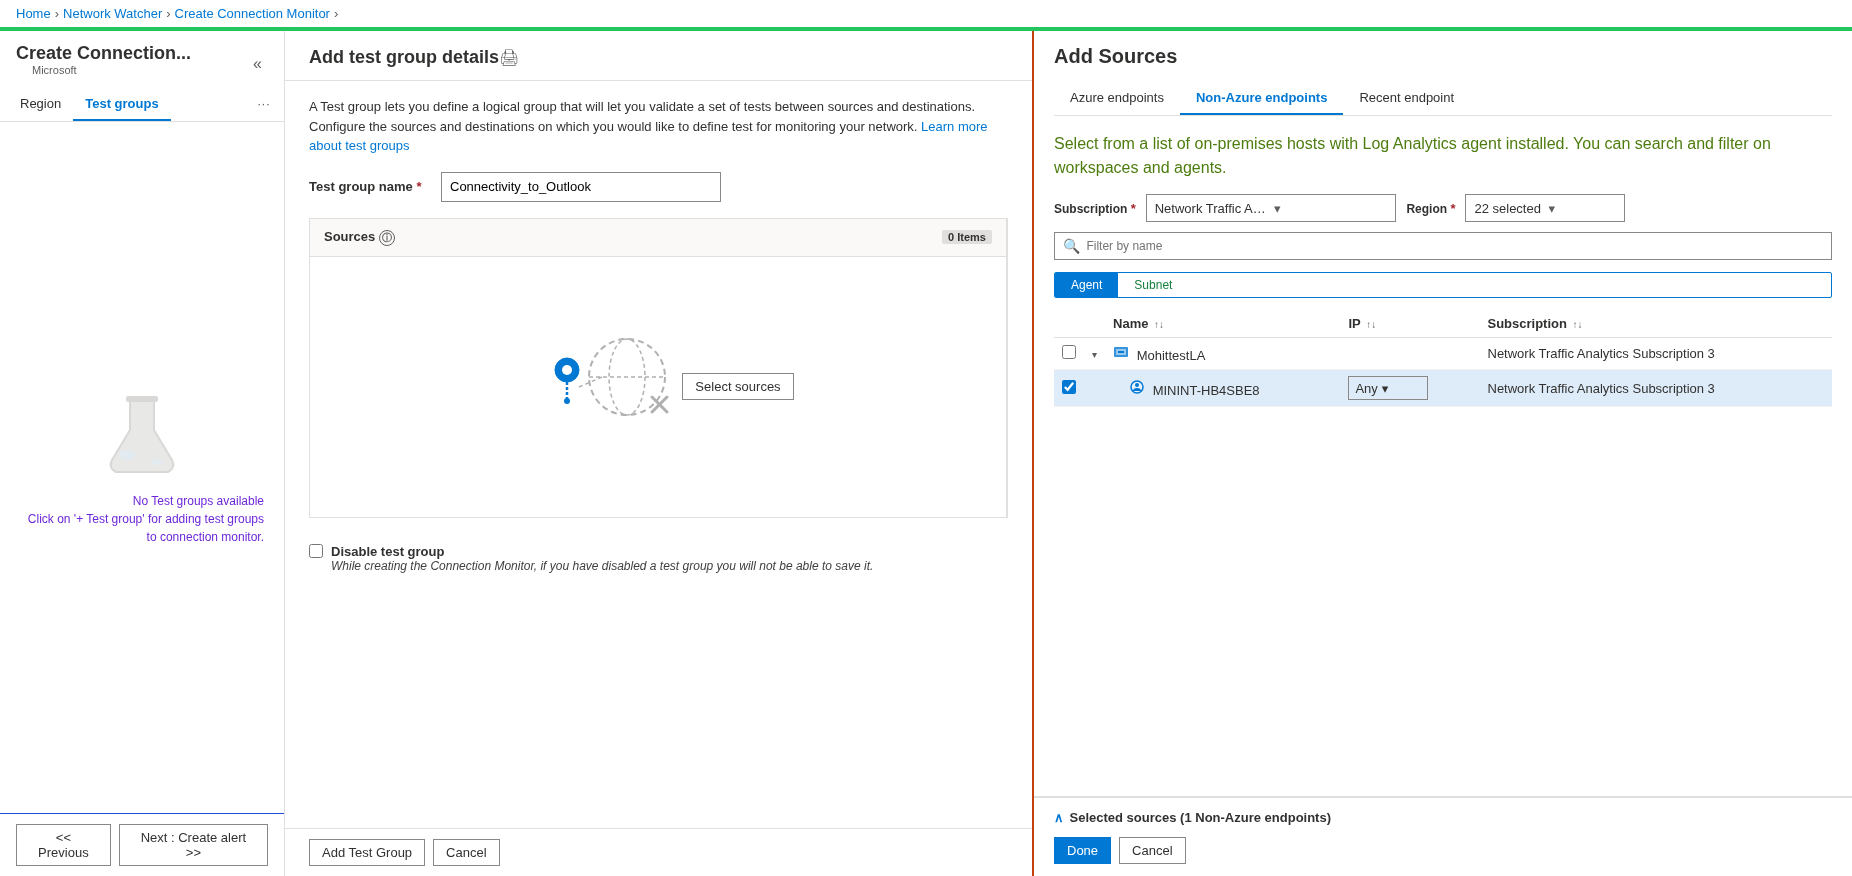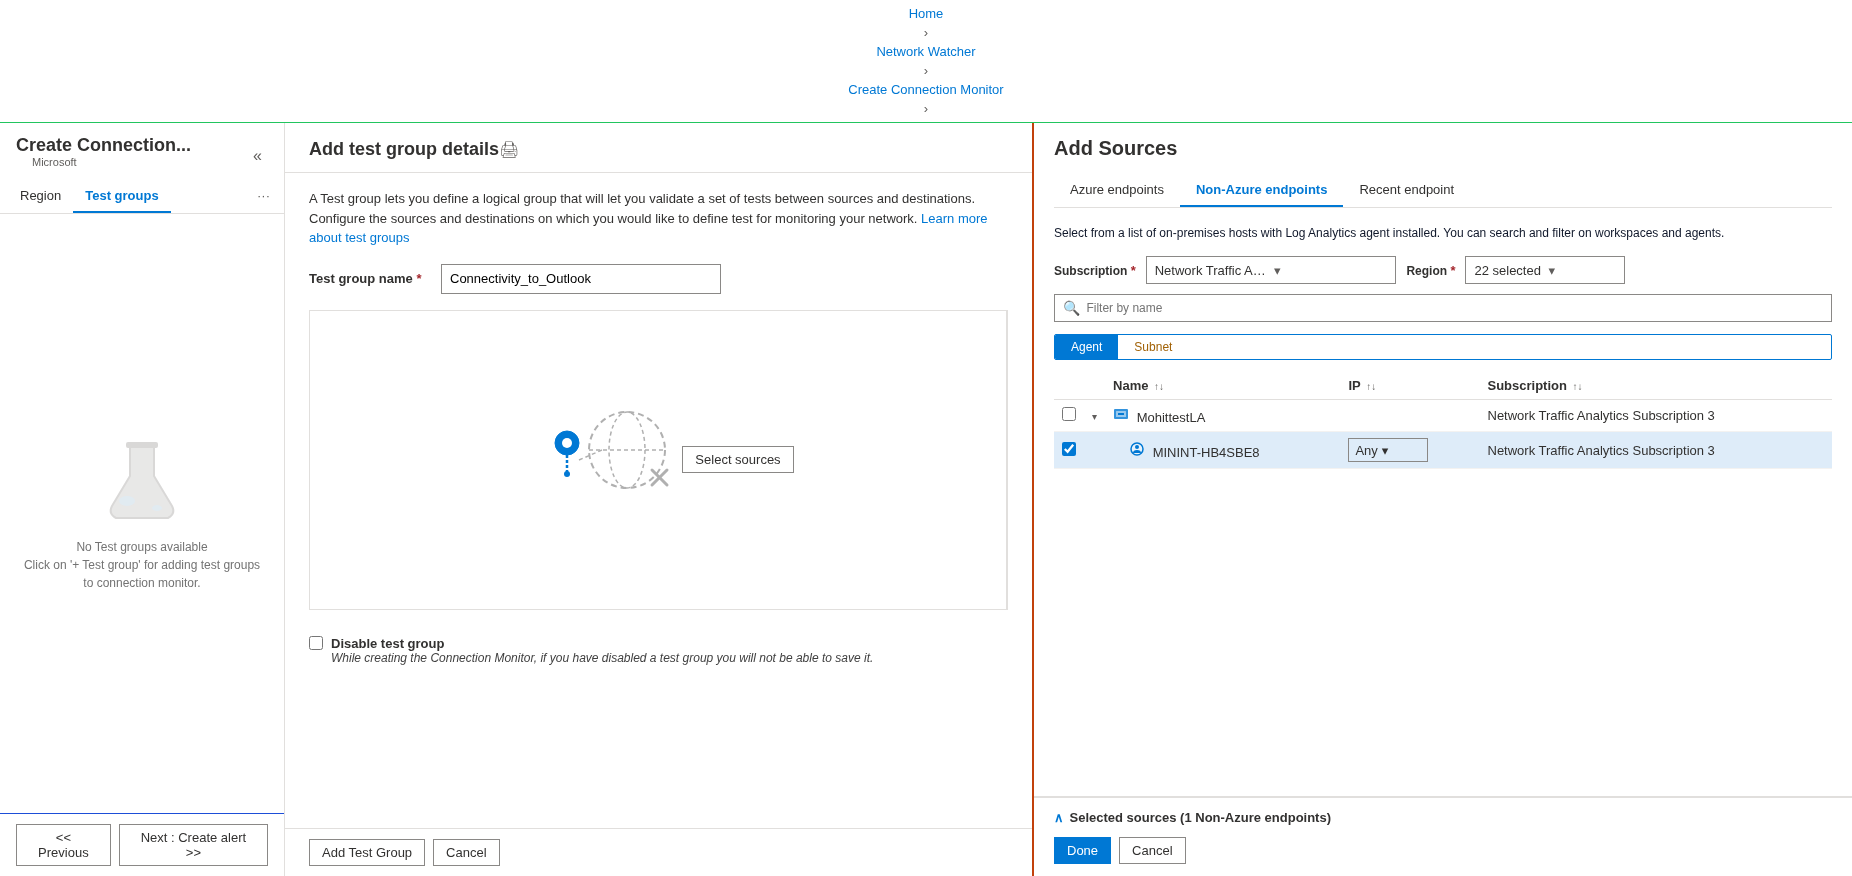--- a/index.html
+++ b/index.html
@@ -4,26 +4,25 @@
   <style>
     * { box-sizing: border-box; margin: 0; padding: 0; font-family: 'Segoe UI', Arial, sans-serif; font-size: 13px; }
     body { background: #f3f2f1; color: #323130; height: 876px; overflow: hidden; display: flex; flex-direction: column; }
 
     
     .breadcrumb {
       background: #fff;
       padding: 6px 16px;
       font-size: 12px;
       color: #0078d4;
-      border-bottom: 1px solid #22c55e;
+      border-bottom: 4px solid #22c55e;
       display: flex;
       align-items: center;
       gap: 4px;
       flex-shrink: 0;
-      flex-direction: column;
     }
     .breadcrumb span { color: #605e5c; }
     .breadcrumb a { color: #0078d4; text-decoration: none; }
 
     .main-layout {
       display: flex;
       flex: 1;
       overflow: hidden;
     }
 
@@ -93,22 +92,23 @@
       text-align: center;
     }
     .flask-icon {
       width: 80px;
       height: 90px;
       margin-bottom: 12px;
       opacity: 0.4;
     }
     .sidebar-empty-text {
       font-size: 12px;
-      color: #737373;
+      color: #6d28d9;
       line-height: 1.5;
+      text-align: right;
     }
     .sidebar-footer {
       padding: 10px 16px;
       border-top: 1px solid #1d4ed8;
       display: flex;
       gap: 8px;
     }
     .btn-outline {
       border: 1px solid #8a8886;
       background: #fff;
@@ -275,22 +275,22 @@
       border-bottom: 2px solid #0078d4;
       font-weight: 600;
     }
 
     .right-panel-body {
       flex: 1;
       padding: 16px 20px;
       overflow-y: auto;
     }
     .rp-description {
-      font-size: 12px;
-      color: #0f172a;
+      font-size: 16px;
+      color: #4d7c0f;
       margin-bottom: 14px;
       line-height: 1.5;
     }
 
     .filter-row {
       display: flex;
       align-items: center;
       gap: 10px;
       margin-bottom: 12px;
       flex-wrap: wrap;
@@ -341,21 +341,21 @@
       border-radius: 2px;
       overflow: hidden;
       margin-bottom: 12px;
     }
     .toggle-btn {
       padding: 5px 16px;
       font-size: 12px;
       cursor: pointer;
       border: none;
       background: #fff;
-      color: #a16207;
+      color: #15803d;
     }
     .toggle-btn.active {
       background: #0078d4;
       color: #fff;
     }
 
     .data-table {
       width: 100%;
       border-collapse: collapse;
       font-size: 12px;
@@ -491,20 +491,27 @@
       <div class="panel-body">
         <div class="panel-description">
           A Test group lets you define a logical group that will let you validate a set of tests between sources and destinations. Configure the sources and destinations on which you would like to define test for monitoring your network. <a href="#">Learn more about test groups</a>
         </div>
         <div class="form-group">
           <label class="form-label">Test group name <span class="required">*</span></label>
           <input type="text" class="form-input" value="Connectivity_to_Outlook" style="">
         </div>
         <div class="sources-destinations">
           <div class="sources-panel">
+            <div class="sources-panel-header">
+              <span>
+                <span>Sources</span>
+                <span class="info-icon">ⓘ</span>
+              </span>
+              <span class="badge">0 Items</span>
+            </div>
             <div class="sources-empty">
 
               <div class="globe-icon-container">
                 <svg width="160" height="110" viewBox="0 0 160 110" fill="none" xmlns="http://www.w3.org/2000/svg">
 
                   <circle cx="45" cy="48" r="12" fill="#0078d4" stroke="#0078d4" stroke-width="1"></circle>
                   <circle cx="45" cy="48" r="5" fill="#fff"></circle>
                   <line x1="45" y1="60" x2="45" y2="78" stroke="#0078d4" stroke-width="2.5" stroke-dasharray="3,2"></line>
                   <circle cx="45" cy="79" r="3" fill="#0078d4"></circle>
 

